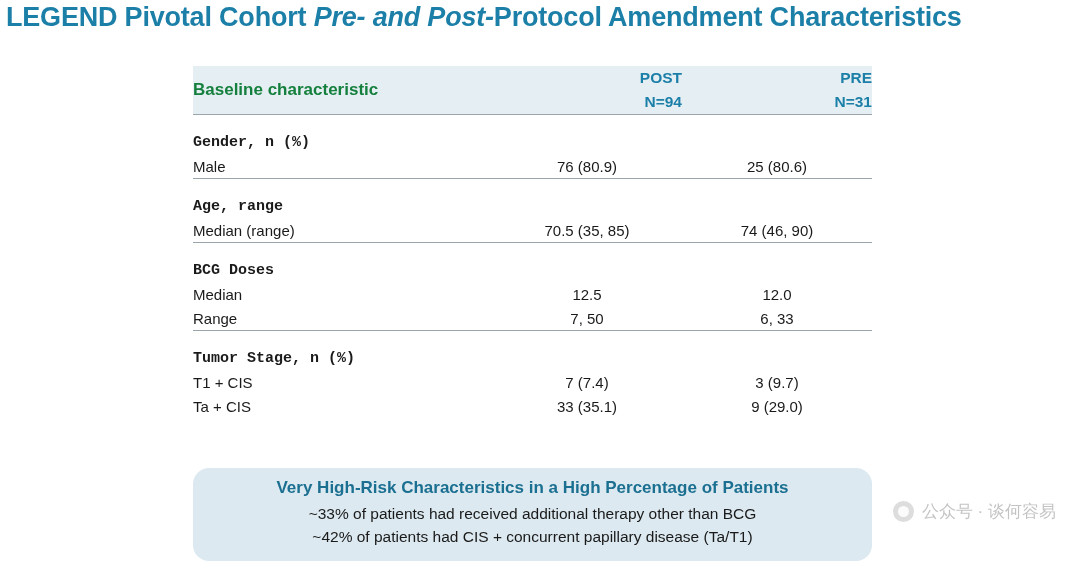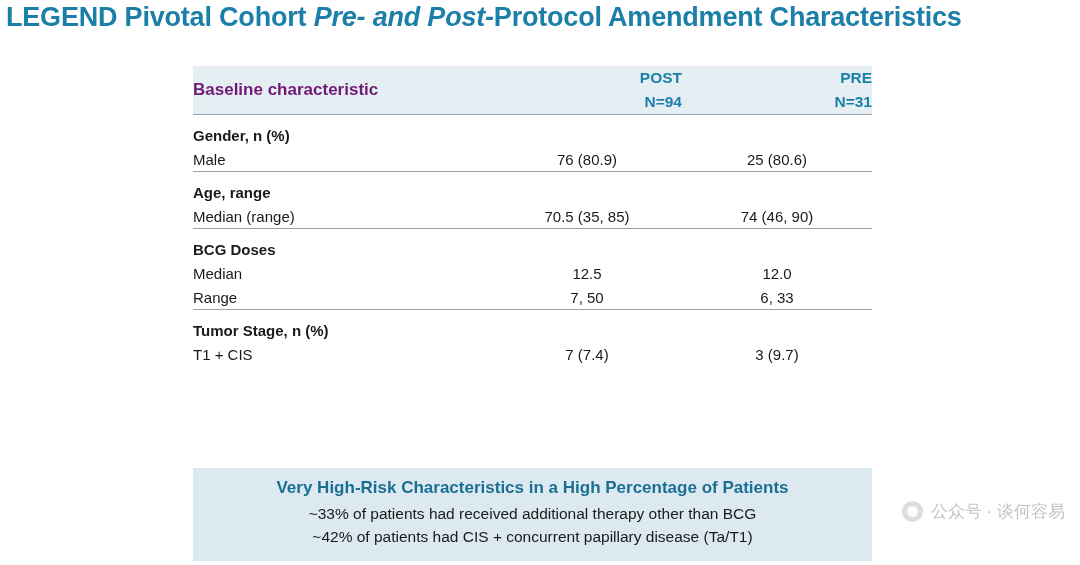--- a/index.html
+++ b/index.html
@@ -51,21 +51,21 @@
   }
   thead tr.head-row {
     background: #e5eef3;
   }
   th.head-label {
     width: 299px;
     text-align: left;
     padding: 12px 0 12px 14px;
     font-size: 17px;
     font-weight: bold;
-    color: #701a75;
+    color: #15803d;
     vertical-align: middle;
   }
   th.head-col {
     width: 190px;
     text-align: right;
     font-size: 15.5px;
     font-weight: bold;
     color: #1b7fa8;
     line-height: 1.55;
     padding: 9px 0 9px 0;
@@ -90,56 +90,58 @@
     padding-left: 34px;
     font-weight: normal;
   }
   td.val {
     text-align: center;
   }
   tr.sep-top td {
     border-top: 1px solid #9aa6ac;
   }
   tr.cat-row td {
-    padding-top: 8px;
+    padding-top: 15px;
+    font-family: Liberation Mono, monospace;
   }
   tr.last-row td {
     border-bottom: 1px solid #9aa6ac;
   }
   .pad-bottom td {
     padding-bottom: 2px;
   }
 
   
   .callout {
     position: absolute;
     left: 193px;
     top: 468px;
     width: 679px;
     background: #dce9f0;
     padding: 10px 0 12px 0;
     text-align: center;
     box-sizing: border-box;
+    border-radius: 16px;
   }
   .callout .c-title {
     font-size: 17px;
     font-weight: bold;
     color: #1b6f91;
     margin-bottom: 4px;
   }
   .callout .c-line {
     font-size: 15.5px;
     color: #1a1a1a;
     line-height: 1.5;
   }
 
   
   .watermark {
     position: absolute;
-    right: 15px;
+    right: 24px;
     top: 500px;
     display: flex;
     align-items: center;
     gap: 8px;
     color: #b9b9b9;
     font-size: 17px;
     opacity: 0.85;
     pointer-events: none;
   }
   .watermark .wm-logo {
@@ -225,20 +227,25 @@
       <tr class="cat-row sep-top">
         <td class="cat">Tumor Stage, n (%)</td>
         <td class="val"></td>
         <td class="val"></td>
       </tr>
       <tr>
         <td class="sub">T1 + CIS</td>
         <td class="val">7 (7.4)</td>
         <td class="val">3 (9.7)</td>
       </tr>
+      <tr>
+        <td class="sub">Ta + CIS</td>
+        <td class="val">33 (35.1)</td>
+        <td class="val">9 (29.0)</td>
+      </tr>
     </tbody>
   </table>
 </div>
 
 <div class="callout">
   <div class="c-title">Very High-Risk Characteristics in a High Percentage of Patients</div>
   <div class="c-line">~33% of patients had received additional therapy other than BCG</div>
   <div class="c-line">~42% of patients had CIS + concurrent papillary disease (Ta/T1)</div>
 </div>
 

